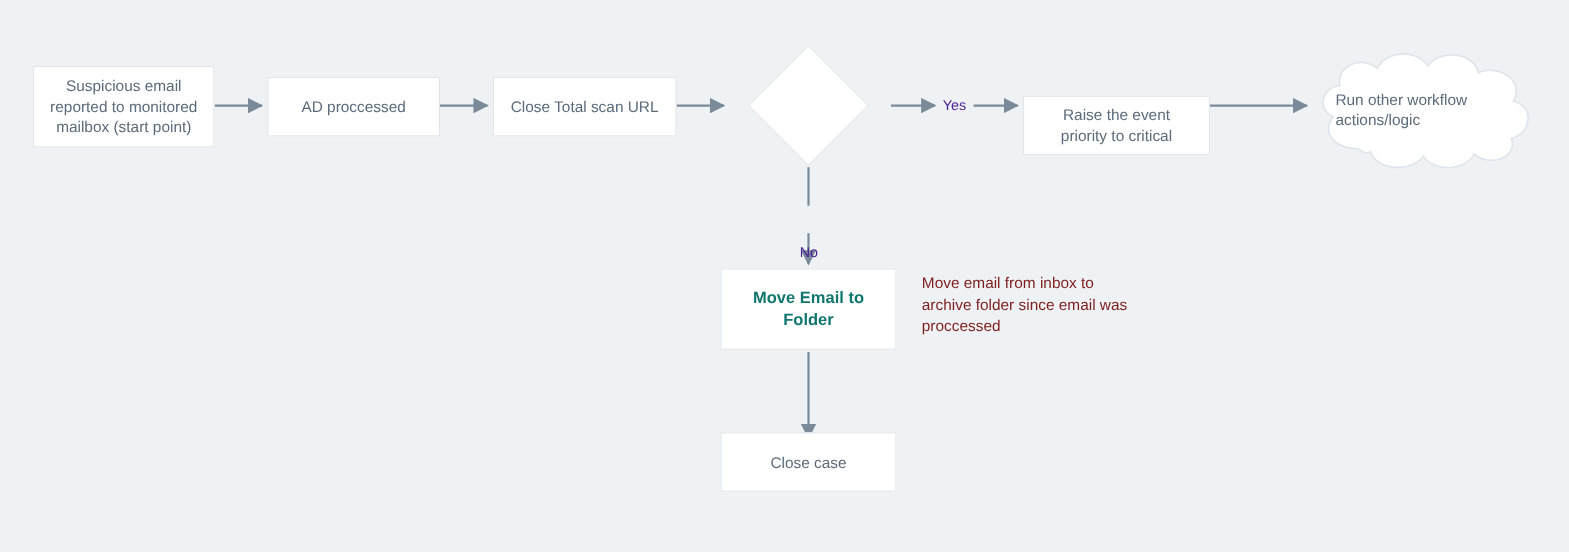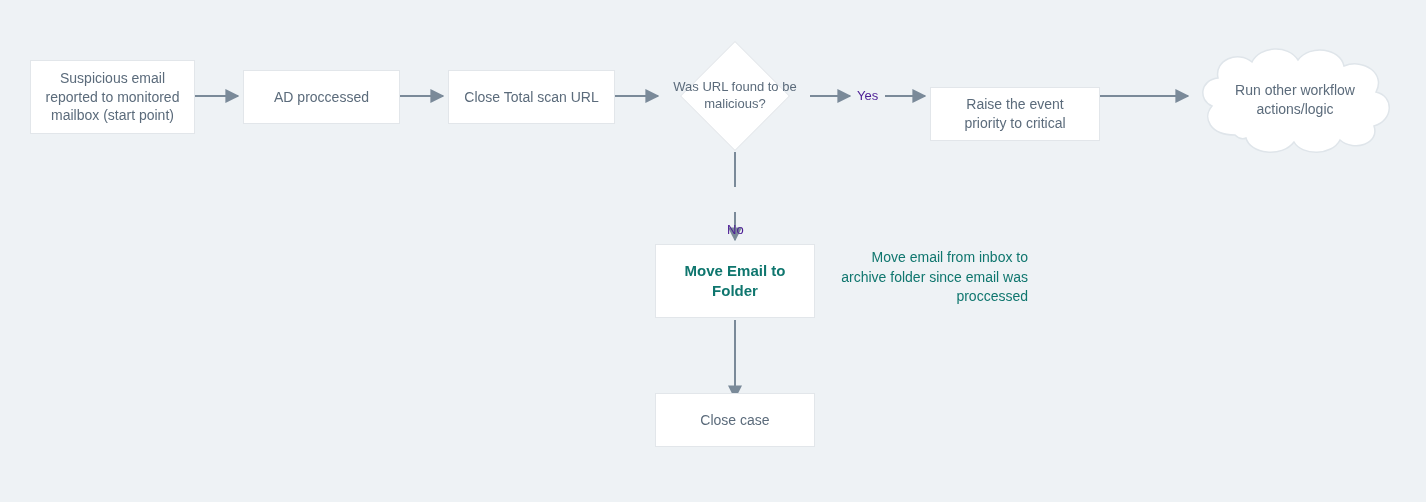--- a/index.html
+++ b/index.html
@@ -53,38 +53,36 @@
   }
   .cloud-wrap {
     position: absolute;
   }
   .cloud-text {
     position: absolute;
     left: 0; top: 0; right: 0; bottom: 0;
     display: flex;
     align-items: center;
     justify-content: center;
-    text-align: center;
     color: #5b6b7b;
     font-size: 14px;
     line-height: 1.35;
     padding: 0 24px;
   }
   .label {
     position: absolute;
     color: #4c1d95;
     font-size: 13px;
   }
   .annotation {
     position: absolute;
-    color: #0f766e;
+    color: #7f1d1d;
     font-size: 14px;
     line-height: 1.4;
     width: 190px;
-    text-align: right;
   }
   svg.arrows {
     position: absolute;
     left: 0; top: 0;
     width: 1426px;
     height: 502px;
     pointer-events: none;
   }
 </style>
 </head>
@@ -121,21 +119,20 @@
 <div class="node" style="left:243px; top:70px; width:157px; height:54px;">
   <span>AD proccessed</span>
 </div>
 
 <div class="node" style="left:448px; top:70px; width:167px; height:54px;">
   <span>Close Total scan URL</span>
 </div>
 
 <div class="diamond-wrap" style="left:660px; top:40px; width:150px; height:112px;">
   <div class="diamond-bg"></div>
-  <div class="diamond-text">Was URL found to be malicious?</div>
 </div>
 
 <div class="node" style="left:930px; top:87px; width:170px; height:54px;">
   <span>Raise the event priority to critical</span>
 </div>
 
 <div class="cloud-wrap" style="left:1190px; top:40px; width:210px; height:120px;">
   <svg width="210" height="120" viewBox="0 0 210 120">
     <path d="M45 95 C20 95 12 78 22 66 C8 60 10 40 28 38 C24 20 48 10 62 22 C70 6 98 4 108 20 C120 4 150 8 154 26 C174 18 196 34 186 52 C204 56 204 80 184 86 C190 104 164 112 150 100 C142 116 112 116 104 102 C92 118 60 114 56 98 C52 100 48 98 45 95 Z" fill="#ffffff" stroke="#dfe5ea" stroke-width="1.5"></path>
   </svg>

